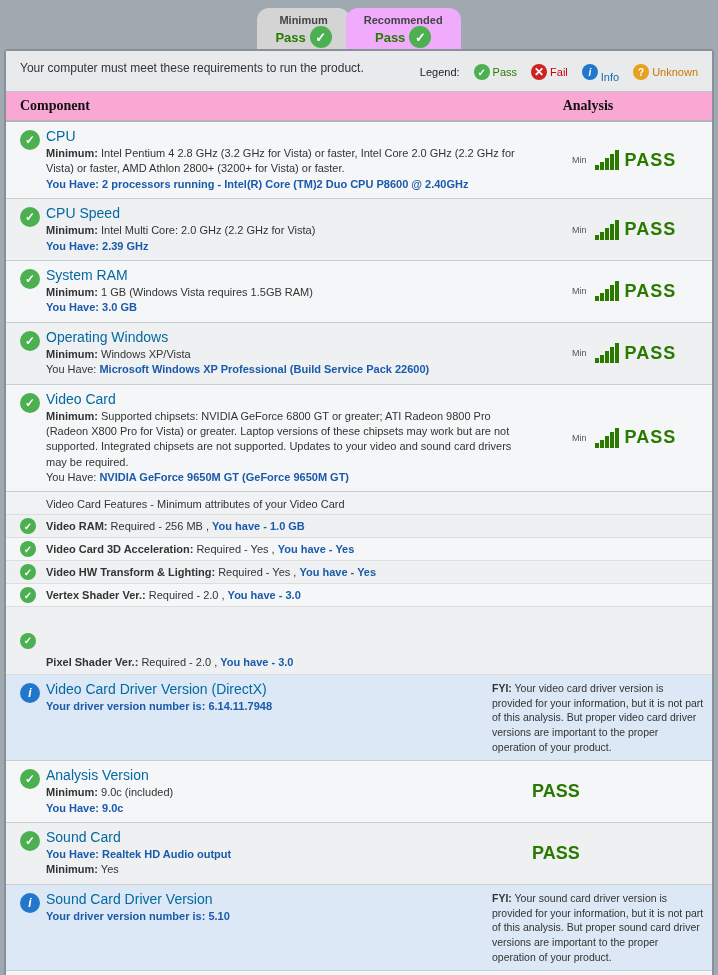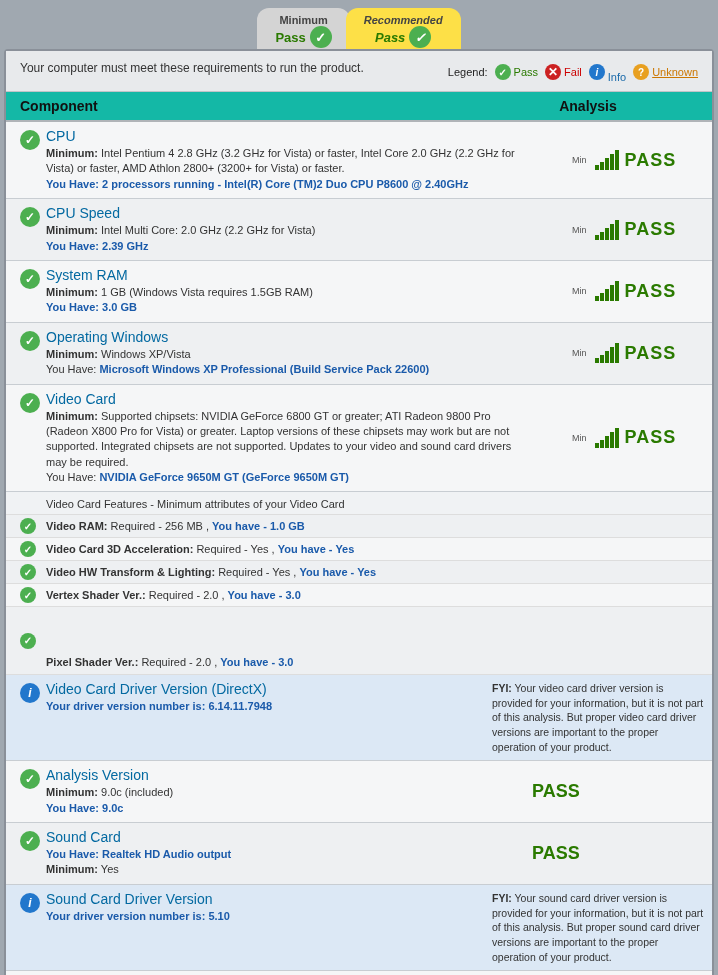--- a/index.html
+++ b/index.html
@@ -28,25 +28,24 @@
       font-size: 13px;
       font-weight: bold;
       cursor: pointer;
     }
     .tab-minimum {
       background: #d4d4d4;
       color: #333;
       z-index: 1;
     }
     .tab-recommended {
-      background: #fde047;
+      background: #f0abfc;
       color: #111;
       z-index: 2;
       margin-left: -4px;
-      font-style: italic;
     }
     .tab-label { font-size: 11px; font-weight: bold; color: #444; }
     .tab-pass { color: #2a7a00; font-size: 13px; font-weight: bold; display: flex; align-items: center; gap: 4px; }
     .check-circle {
       display: inline-flex; align-items: center; justify-content: center;
       width: 22px; height: 22px; border-radius: 50%;
       background: #4caf50; color: white; font-size: 13px; font-weight: bold;
     }
 
     
@@ -64,38 +63,39 @@
       border-bottom: 1px solid #c0c4c8;
     }
     .header-text {
       font-size: 12px;
       color: #333;
     }
     .legend {
       float: right;
       display: flex;
       align-items: center;
-      gap: 7px;
+      gap: 14px;
       font-size: 11px;
     }
     .legend-item { display: flex; align-items: center; gap: 3px; }
     .legend-pass { color: #2a7a00; }
     .legend-fail { color: #cc0000; }
     .legend-info { color: #1a6aaa; margin-top: 10px; }
-    .legend-unknown { color: #cc7700; text-decoration: underline; }
+    .legend-unknown { color: #cc7700; }
 
     
     .table-header {
       display: flex;
       padding: 6px 14px;
-      background: #14b8a6;
+      background: #f9a8d4;
       border-bottom: 2px solid #b0b4b8;
       font-size: 14px;
       font-weight: bold;
       color: #111;
+      font-family: Liberation Serif, serif;
     }
     .col-component { flex: 1; }
     .col-analysis { width: 220px; text-align: center; }
     .component-row {
       display: flex;
       align-items: stretch;
       border-bottom: 1px solid #c8cdd2;
       padding: 6px 8px 6px 14px;
     }
     .component-row.alt { background: #eef0f2; }

